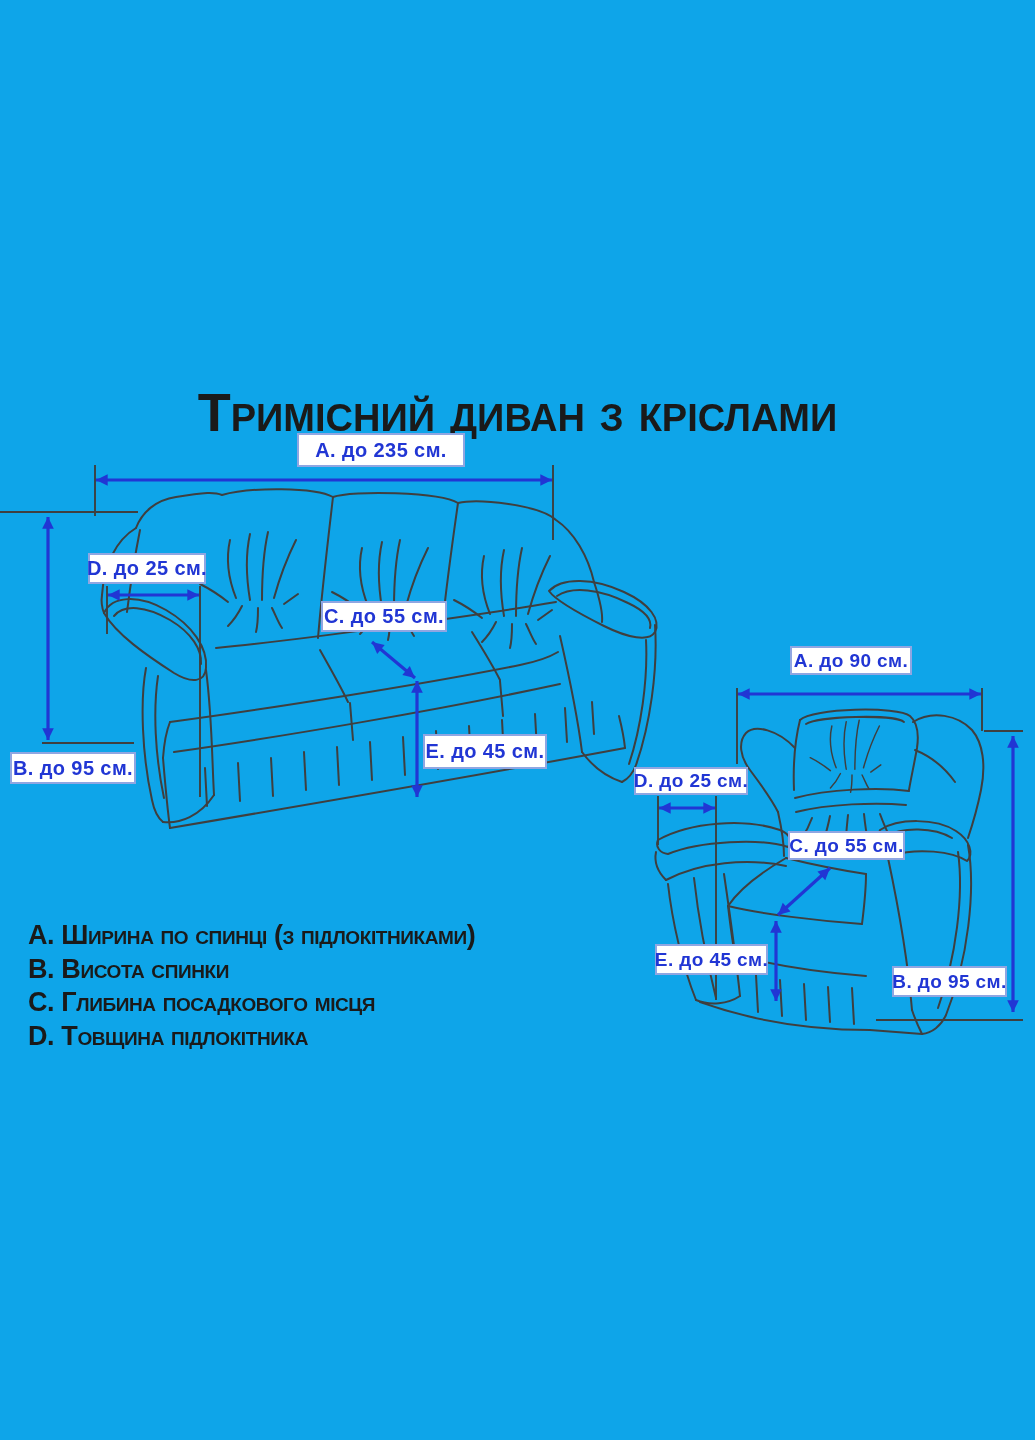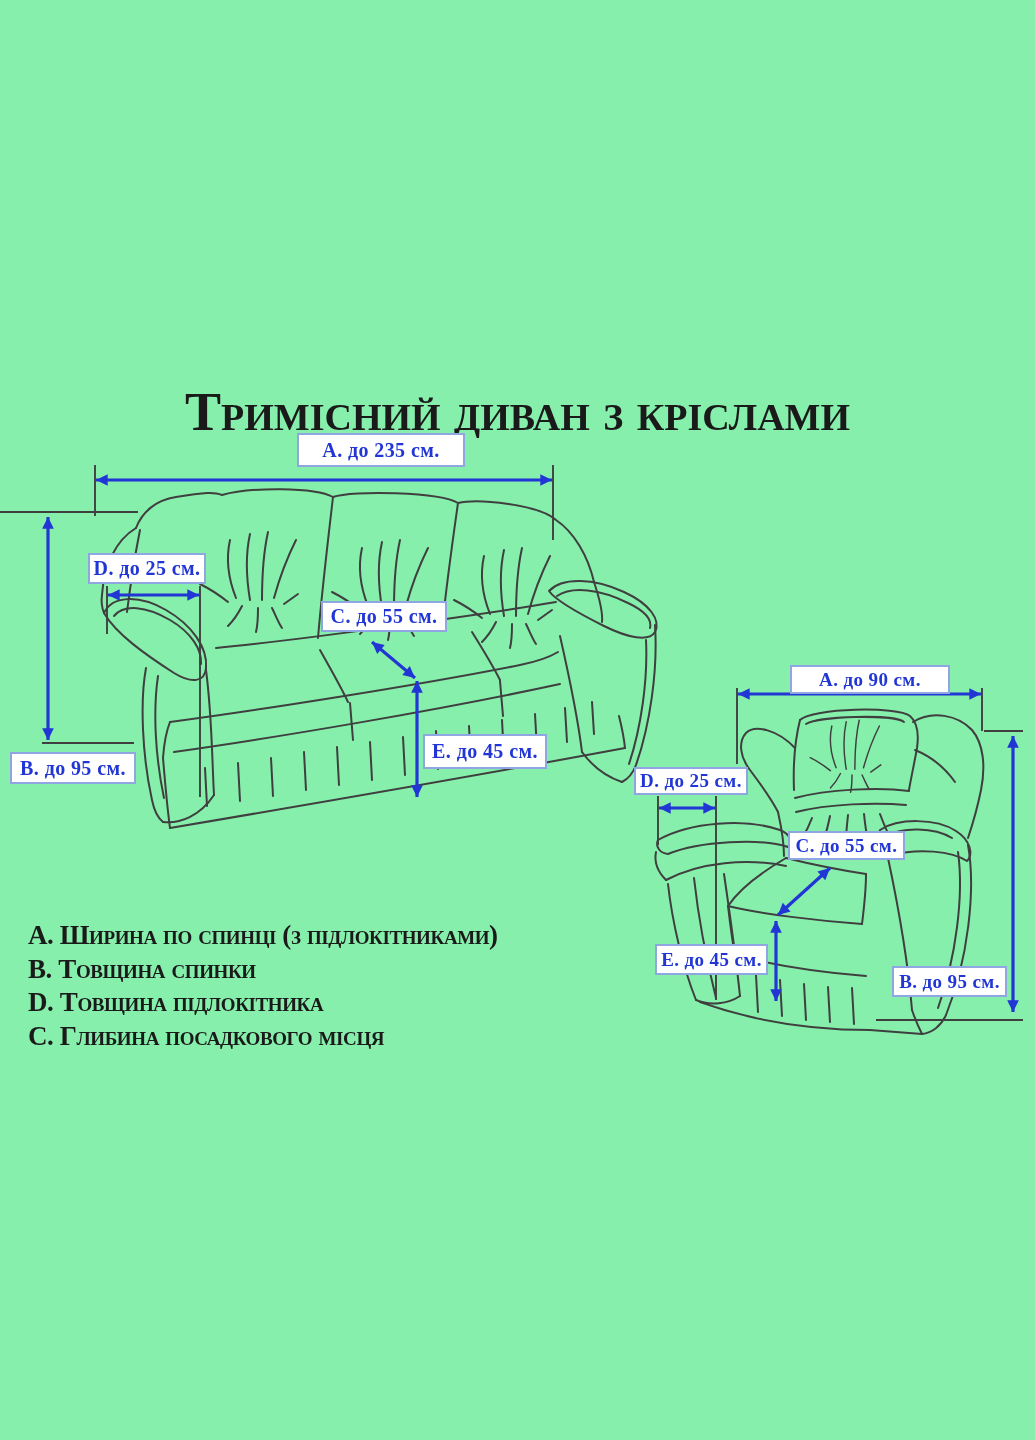--- a/index.html
+++ b/index.html
@@ -3,22 +3,22 @@
 <meta charset="utf-8">
 <style>
   :root{
     --blue:#2136d4;
     --box-border:#8fa6e2;
     --ink:#3f3f3f;
     --text:#1a1a1a;
   }
   html,body{margin:0;padding:0;background:#fff;}
   .canvas{
-    position:relative;width:1035px;height:1440px;background:#86efac;
-    font-family:Liberation Serif, serif;overflow:hidden;
+    position:relative;width:1035px;height:1440px;background:#0ea5e9;
+    font-family:Liberation Sans, sans-serif;overflow:hidden;
   }
   .page-title{
     position:absolute;top:384px;left:0;width:1035px;margin:0;
     text-align:center;font-size:54px;font-weight:bold;
     font-variant:small-caps;color:var(--text);letter-spacing:0;
     line-height:1.05;
   }
   svg.diagram{position:absolute;left:0;top:0;}
   .art{stroke:var(--ink);fill:none;stroke-width:2;stroke-linecap:round;stroke-linejoin:round;}
   .ext{stroke:var(--ink);fill:none;stroke-width:1.9;stroke-linecap:butt;}
@@ -203,26 +203,26 @@
       <line x1="776" y1="921" x2="776" y2="1001" marker-start="url(#mArr)" marker-end="url(#mArr)"></line>
     </g>
   </svg>
 
   <div class="dim-label lbl-sofa" style="left:297px;top:433px;width:168px;height:34px;">A. до 235 см.</div>
   <div class="dim-label lbl-sofa" style="left:88px;top:553px;width:118px;height:31px;">D. до 25 см.</div>
   <div class="dim-label lbl-sofa" style="left:321px;top:601px;width:126px;height:31px;">C. до 55 см.</div>
   <div class="dim-label lbl-sofa" style="left:10px;top:752px;width:126px;height:32px;">B. до 95 см.</div>
   <div class="dim-label lbl-sofa" style="left:423px;top:734px;width:124px;height:35px;">E. до 45 см.</div>
 
-  <div class="dim-label lbl-arm" style="left:790px;top:665px;width:160px;height:29px;">A. до 90 см.</div>
+  <div class="dim-label lbl-arm" style="left:790px;top:646px;width:122px;height:29px;">A. до 90 см.</div>
   <div class="dim-label lbl-arm" style="left:634px;top:767px;width:114px;height:28px;">D. до 25 см.</div>
   <div class="dim-label lbl-arm" style="left:788px;top:831px;width:117px;height:29px;">C. до 55 см.</div>
   <div class="dim-label lbl-arm" style="left:655px;top:944px;width:113px;height:31px;">E. до 45 см.</div>
   <div class="dim-label lbl-arm" style="left:892px;top:966px;width:115px;height:31px;">B. до 95 см.</div>
 
   <div class="legend">
     <div class="legend-row">A. Ширина по спинці (з підлокітниками)</div>
-    <div class="legend-row">B. Товщина спинки</div>
+    <div class="legend-row">B. Висота спинки</div>
+    <div class="legend-row">C. Глибина посадкового місця</div>
     <div class="legend-row">D. Товщина підлокітника</div>
-    <div class="legend-row">C. Глибина посадкового місця</div>
   </div>
 
 </div>
 
 </body></html>

